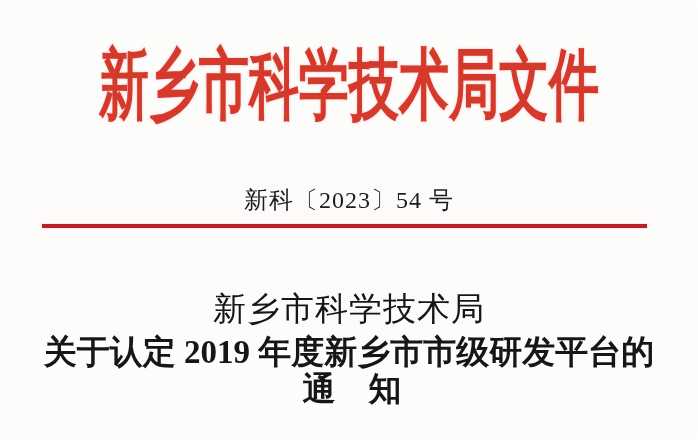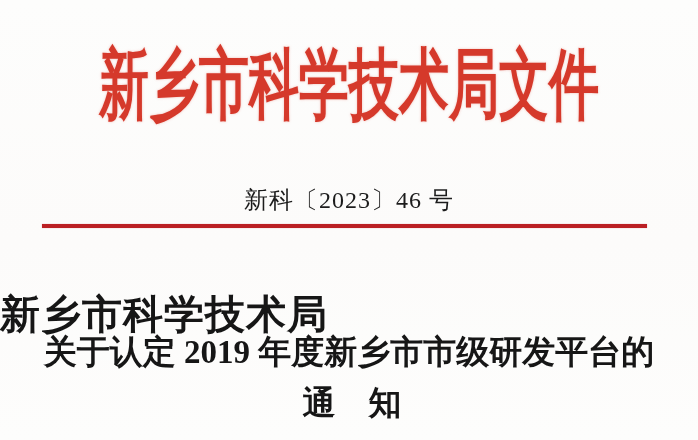--- a/index.html
+++ b/index.html
@@ -60,60 +60,60 @@
     height: 4px;
     background: var(--divider-red, #bb2024);
     box-shadow: 0 0 1px rgba(187, 32, 36, 0.6);
   }
   
   .notice-issuer {
     position: absolute;
     top: 287px;
     left: 0;
     right: 0;
-    text-align: left;
-    font-size: 40px;
-    font-weight: bold;
+    text-align: center;
+    font-size: 33px;
+    font-weight: normal;
     color: #161616;
     letter-spacing: 1px;
     white-space: nowrap;
   }
   .notice-subject {
     position: absolute;
     top: 330px;
     left: 0;
     right: 0;
     text-align: center;
     font-size: 33px;
     font-weight: bold;
     color: #161616;
     letter-spacing: 0px;
     white-space: nowrap;
   }
   .notice-type {
     position: absolute;
-    top: 381px;
+    top: 367px;
     left: 0;
     right: 0;
     text-align: center;
     font-size: 33px;
     font-weight: bold;
     color: #161616;
     white-space: nowrap;
     margin-left: 6px;
   }
 </style>
 </head>
 <body style="--header-red: #d5392b; --divider-red: #bb2024;">
 
 <div class="page">
 
   <div class="red-title">新乡市科学技术局文件</div>
 
-  <div class="doc-number">新科〔2023〕46 号</div>
+  <div class="doc-number">新科〔2023〕54 号</div>
 
   <div class="red-divider"></div>
 
   <div class="notice-issuer">新乡市科学技术局</div>
 
   <div class="notice-subject">关于认定 2019 年度新乡市市级研发平台的</div>
 
   <div class="notice-type">通　知</div>
 
 </div>

